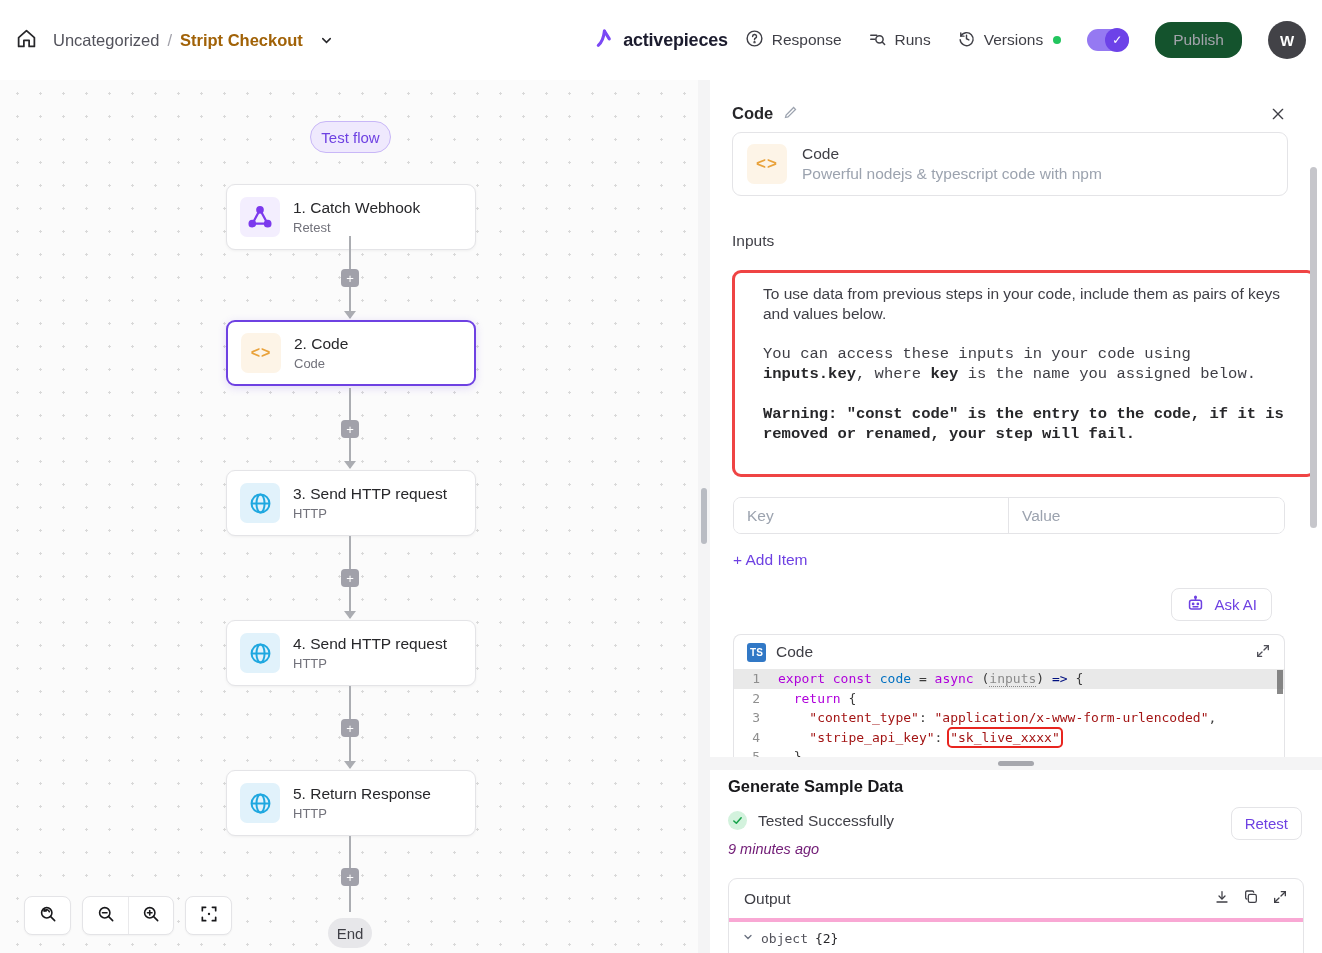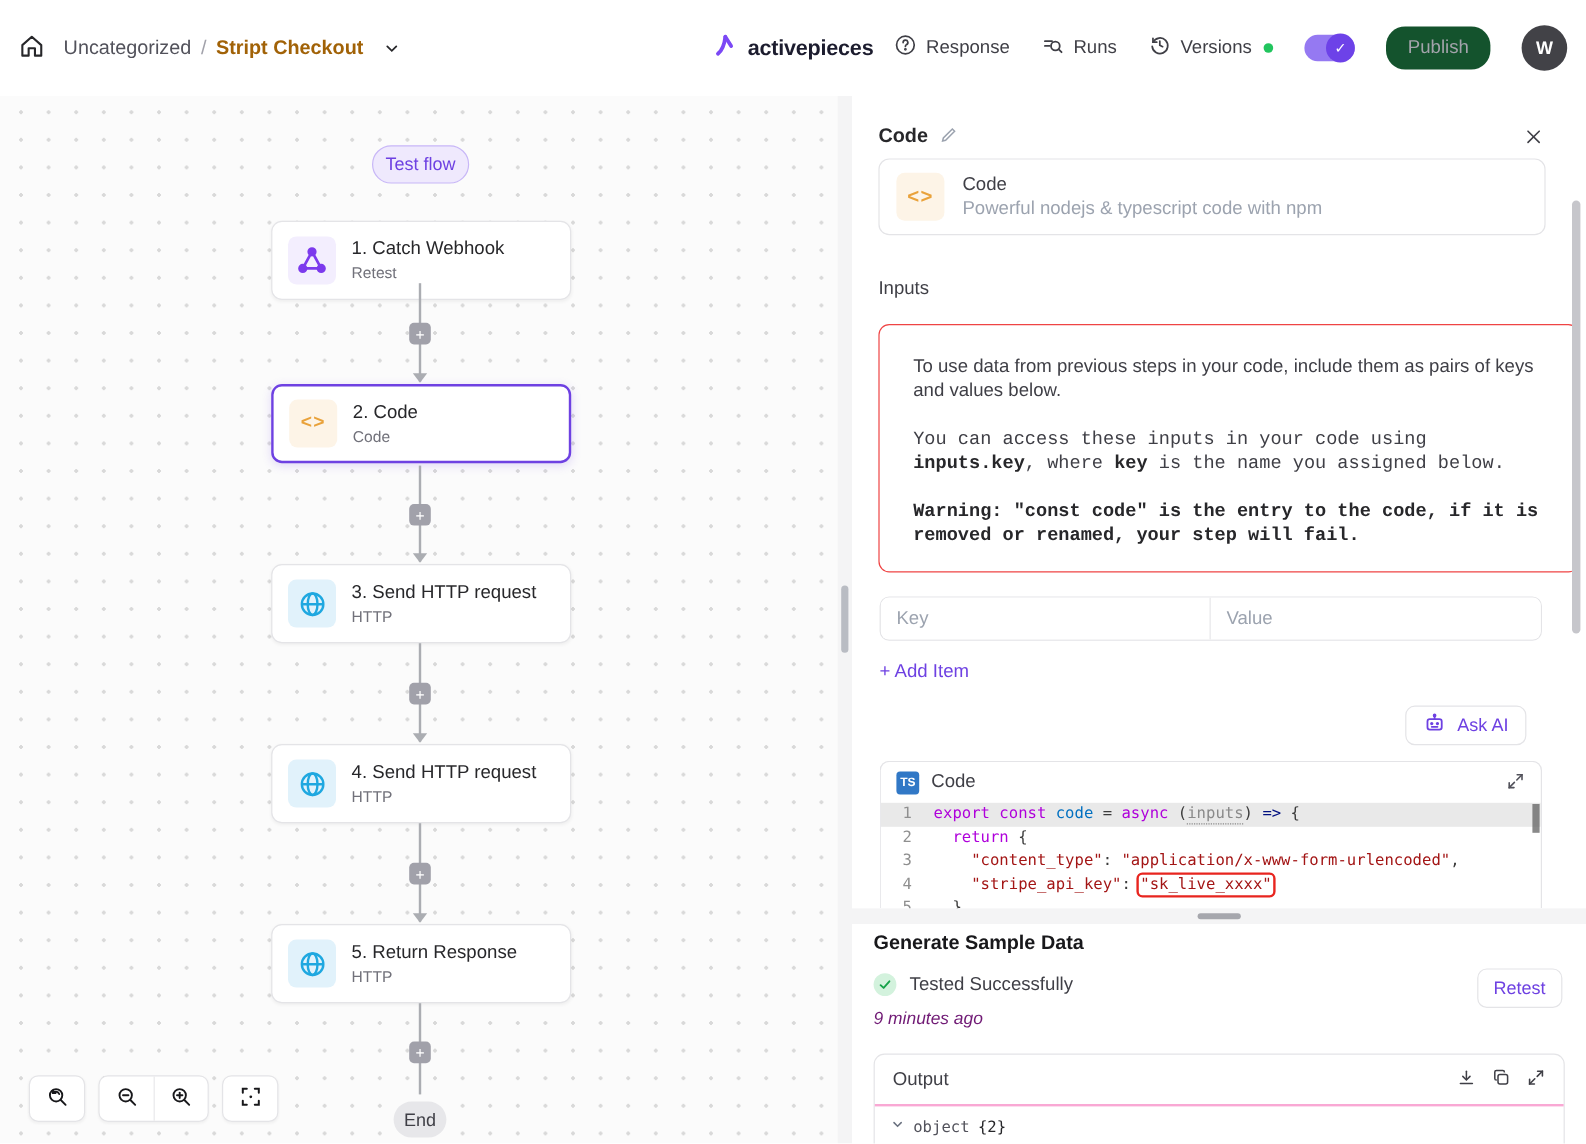--- a/index.html
+++ b/index.html
@@ -56,21 +56,21 @@
   .panel { position:absolute; left:710px; top:80px; width:612px; height:873px; background:#fff; }
   .p-title-row { position:absolute; left:22px; top:24px; display:flex; align-items:center; gap:10px; }
   .p-title { font-size:16.5px; font-weight:700; color:#27272a; }
   .p-close { position:absolute; right:36px; top:26px; color:#3f3f46; }
   .step-card { position:absolute; left:22px; top:52px; width:556px; height:64px; border:1px solid #e4e4e7; border-radius:9px; display:flex; align-items:center; gap:15px; padding:0 14px; }
   .sc-icon { width:40px; height:40px; border-radius:7px; background:#fdf4e7; color:#e9a23b; font-weight:700; font-size:17px; letter-spacing:1px; display:flex; align-items:center; justify-content:center; }
   .sc-title { font-size:15.5px; color:#3f3f46; margin-bottom:2px; }
   .sc-desc { font-size:15.5px; color:#9ca3af; }
 
   .inputs-label { position:absolute; left:22px; top:152px; font-size:15.5px; color:#3f3f46; }
-  .help-box { position:absolute; left:22px; top:190px; width:584px; height:207px; border:1px solid #ef4444; border-radius:9px; padding:25px 28px; font-size:15.5px; line-height:20px; color:#3f3f46; }
+  .help-box { position:absolute; left:22px; top:190px; width:584px; height:207px; border:3px solid #ef4444; border-radius:9px; padding:11px 28px; font-size:15.5px; line-height:20px; color:#3f3f46; }
   .help-box p + p { margin-top:20px;font-family:Liberation Mono, monospace; }
   .help-box b { font-weight:700; color:#27272a; }
 
   .kv { position:absolute; left:23px; top:417px; width:552px; height:37px; border:1px solid #e4e4e7; border-radius:8px; display:flex; overflow:hidden; background:#fff; }
   .kv input { border:none; outline:none; font-size:15.5px; color:#3f3f46; padding:0 13px; font-family:inherit; }
   .kv input::placeholder { color:#9ca3af; }
   .kv .key { width:275px; border-right:1px solid #e4e4e7; }
   .kv .val { flex:1; }
   .add-item { position:absolute; left:23px; top:471px; color:#6e41e2; font-size:15.5px; background:none; border:none; cursor:pointer; }
   .ask-ai { position:absolute; right:50px; top:508px; height:33px; display:flex; align-items:center; gap:9px; border:1px solid #e4e4e7; border-radius:8px; background:#fff; padding:0 14px; color:#6e41e2; font-size:15px; cursor:pointer; }
@@ -93,21 +93,21 @@
   .h-resizer .grip { position:absolute; left:50%; top:4px; transform:translateX(-50%); width:36px; height:5px; border-radius:3px; background:#a6a7ad; }
 
   .gsd-title { position:absolute; left:18px; top:697px; font-size:16.5px; font-weight:700; color:#18181b; }
   .status-row { position:absolute; left:18px; top:731px; display:flex; align-items:flex-end; gap:11px; }
   .check-circle { width:19px; height:19px; border-radius:50%; background:#d3f2dd; display:flex; align-items:center; justify-content:center; }
   .status-text { font-size:15.5px; color:#3f3f46; }
   .time-text { position:absolute; left:18px; top:761px; font-size:14.5px; color:#701a75;font-style:italic; }
   .retest { position:absolute; right:20px; top:727px; height:33px; padding:0 13px; border:1px solid #e4e4e7; border-radius:8px; background:#fff; color:#6e41e2; font-size:15px; cursor:pointer; }
 
   .out-box { position:absolute; left:18px; top:798px; width:576px; height:130px; border:1px solid #e4e4e7; border-radius:9px; background:#fff; }
-  .out-head { height:43px; display:flex; align-items:center; padding:0 15px; border-bottom:2px solid #f9a8d4; }
+  .out-head { height:43px; display:flex; align-items:center; padding:0 15px; border-bottom:4px solid #f9a8d4; }
   .out-title { font-size:15.5px; color:#3f3f46; flex:1; }
   .out-icons { display:flex; gap:13px; align-items:center; }
   .out-icons button { background:none; border:none; cursor:pointer; color:#3f3f46; display:flex; }
   .out-body { padding:9px 13px; font-family:"DejaVu Sans Mono",monospace; font-size:13px; color:#52525b; display:flex; align-items:center; gap:7px; }
   .tree-count { color:#27272a; }
 
   .p-scrollbar { position:absolute; right:5px; top:87px; width:7px; height:361px; border-radius:4px; background:#c6c6cb; }
 </style>
 </head>
 <body>

